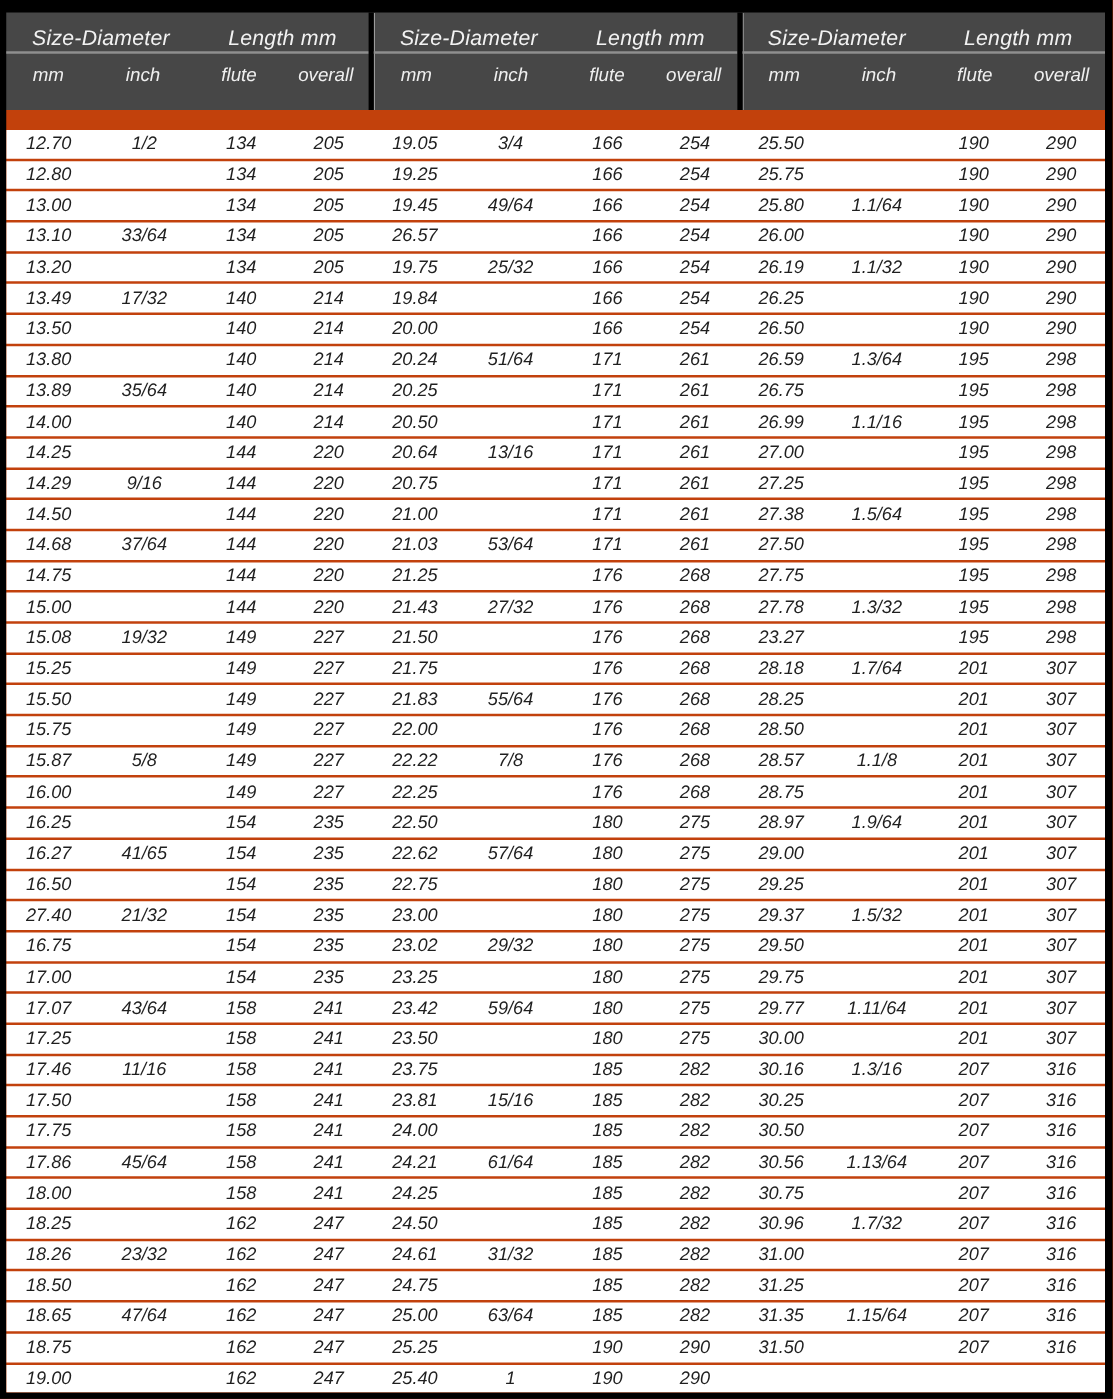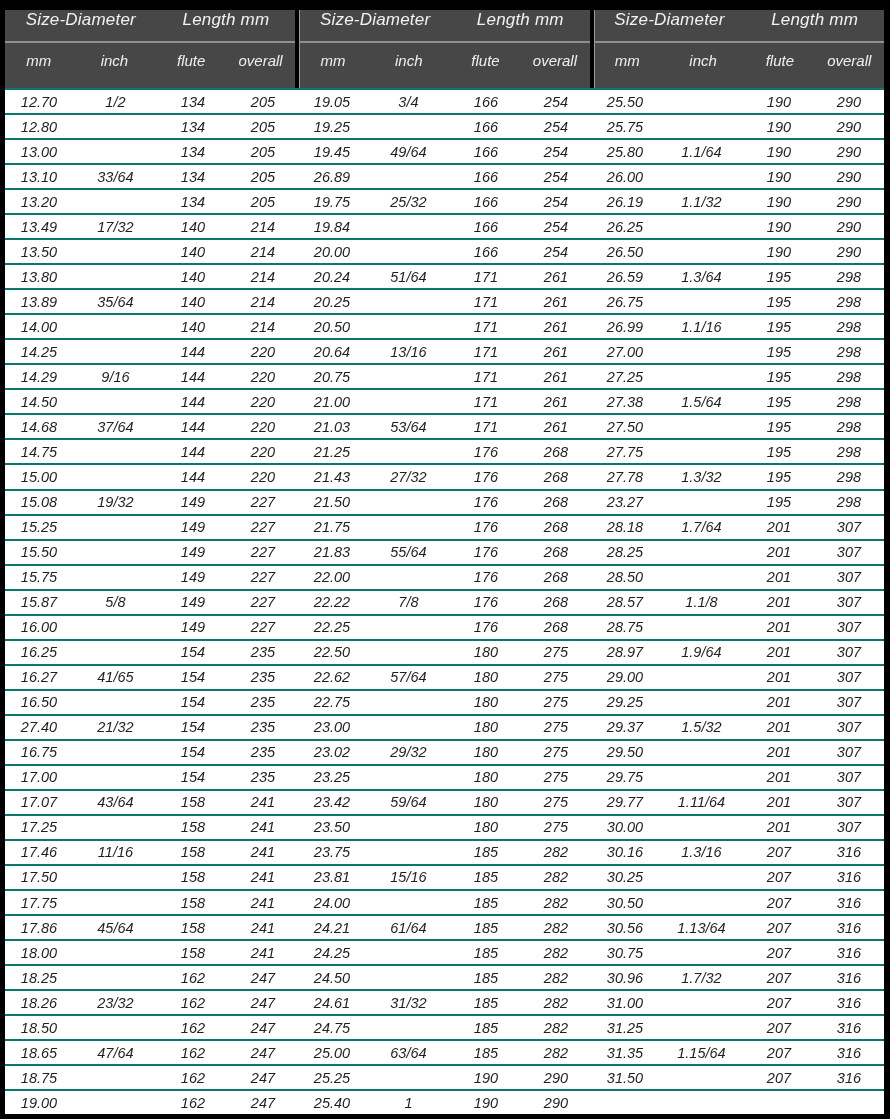--- a/index.html
+++ b/index.html
@@ -5,32 +5,32 @@
   html,body{margin:0;padding:0;background:#000;}
   body{width:890px;height:1119px;overflow:hidden;
        font-family:"Liberation Sans",sans-serif;font-style:italic;}
   .sheet{width:890px;height:1119px;box-sizing:border-box;
          background:#000;padding:10px 6px 5px 5px;
          display:flex;flex-direction:column;}
   
   .thead{flex:0 0 78px;display:flex;}
   .header-group{flex:1 1 0;background:#474747;display:flex;flex-direction:column;min-width:0;}
   .header-group + .header-group{border-left:4px solid #000;box-shadow:inset 1px 0 0 #9b9b9b;}
-  .title-row{flex:0 0 31px;display:flex;align-items:flex-start;border-bottom:2px solid #8f8f8f;}
+  .title-row{flex:0 0 31px;display:flex;align-items:flex-end;border-bottom:2px solid #8f8f8f;}
   .title-size{width:52.2%;text-align:center;}
   .title-len{width:47.8%;text-align:center;}
   .title-row span{color:#f2f2f2;font-size:17px;font-weight:500;letter-spacing:0.2px;}
   .sub-row{flex:0 0 34px;display:flex;align-items:center;font-style:italic;}
   .sub-row span{color:#efefef;font-size:15px;text-align:center;}
   .head-pad{flex:1 1 auto;}
   
   .c0{width:23.2%;} .c1{width:29.0%;} .c2{width:23.9%;} .c3{width:23.9%;}
   
-  .tbody{flex:1 1 auto;display:flex;flex-direction:column;background:#0f766e;
-         padding-top:2px;overflow:hidden;}
+  .tbody{flex:1 1 auto;display:flex;flex-direction:column;background:#c2410c;
+         padding-top:16px;overflow:hidden;}
   .trow{flex:1 1 0;display:flex;background:#fff;margin-bottom:2px;min-height:0;}
   .trow:last-child{margin-bottom:0;}
   .rgroup{flex:1 1 0;display:flex;align-items:center;min-width:0;}
   .cell{display:block;text-align:center;color:#1f1f1f;font-size:14.5px;
         white-space:nowrap;overflow:hidden;}
 </style>
 </head>
 <body>
 
 <div class="sheet">
@@ -137,21 +137,21 @@
         </div>
       </div>
       <div class="trow">
         <div class="rgroup">
           <span class="cell c0">13.10</span>
           <span class="cell c1">33/64</span>
           <span class="cell c2">134</span>
           <span class="cell c3">205</span>
         </div>
         <div class="rgroup">
-          <span class="cell c0">26.89</span>
+          <span class="cell c0">26.57</span>
           <span class="cell c1"></span>
           <span class="cell c2">166</span>
           <span class="cell c3">254</span>
         </div>
         <div class="rgroup">
           <span class="cell c0">26.00</span>
           <span class="cell c1"></span>
           <span class="cell c2">190</span>
           <span class="cell c3">290</span>
         </div>

